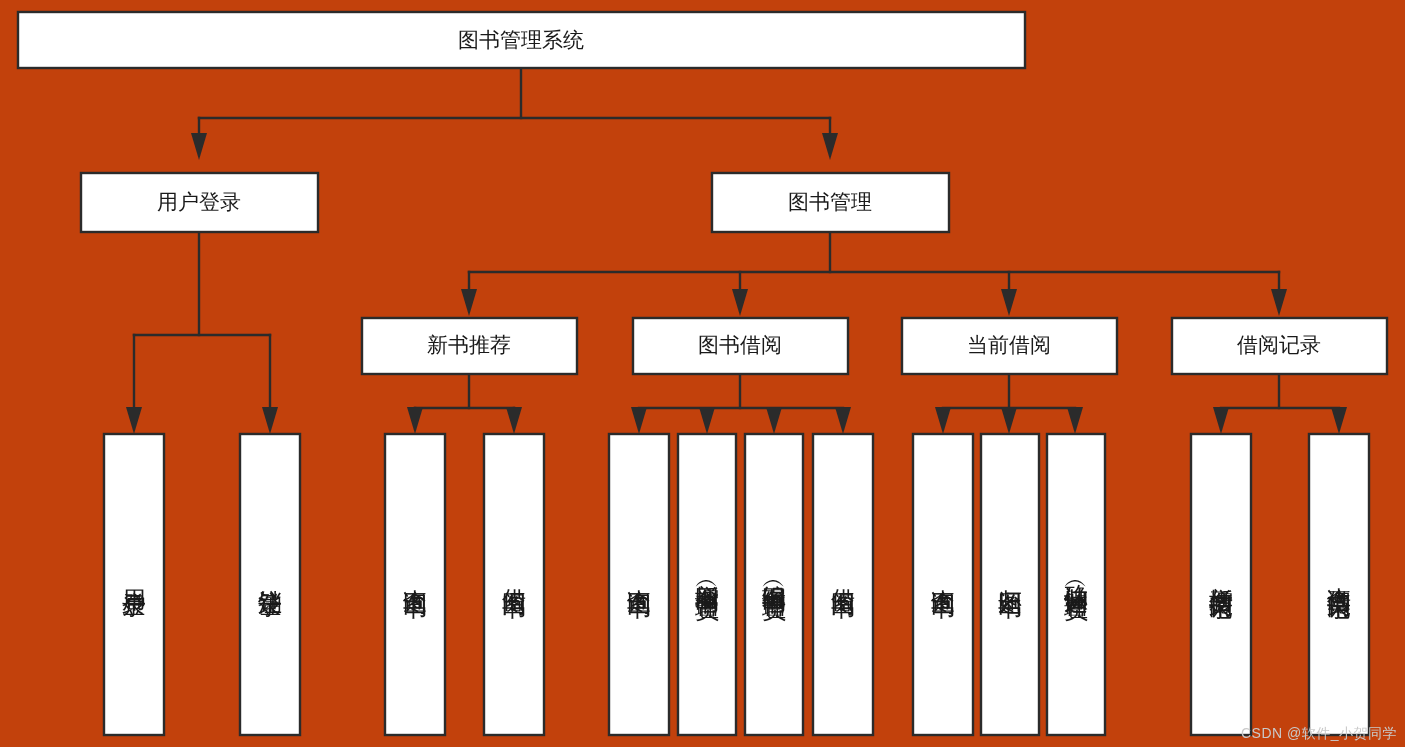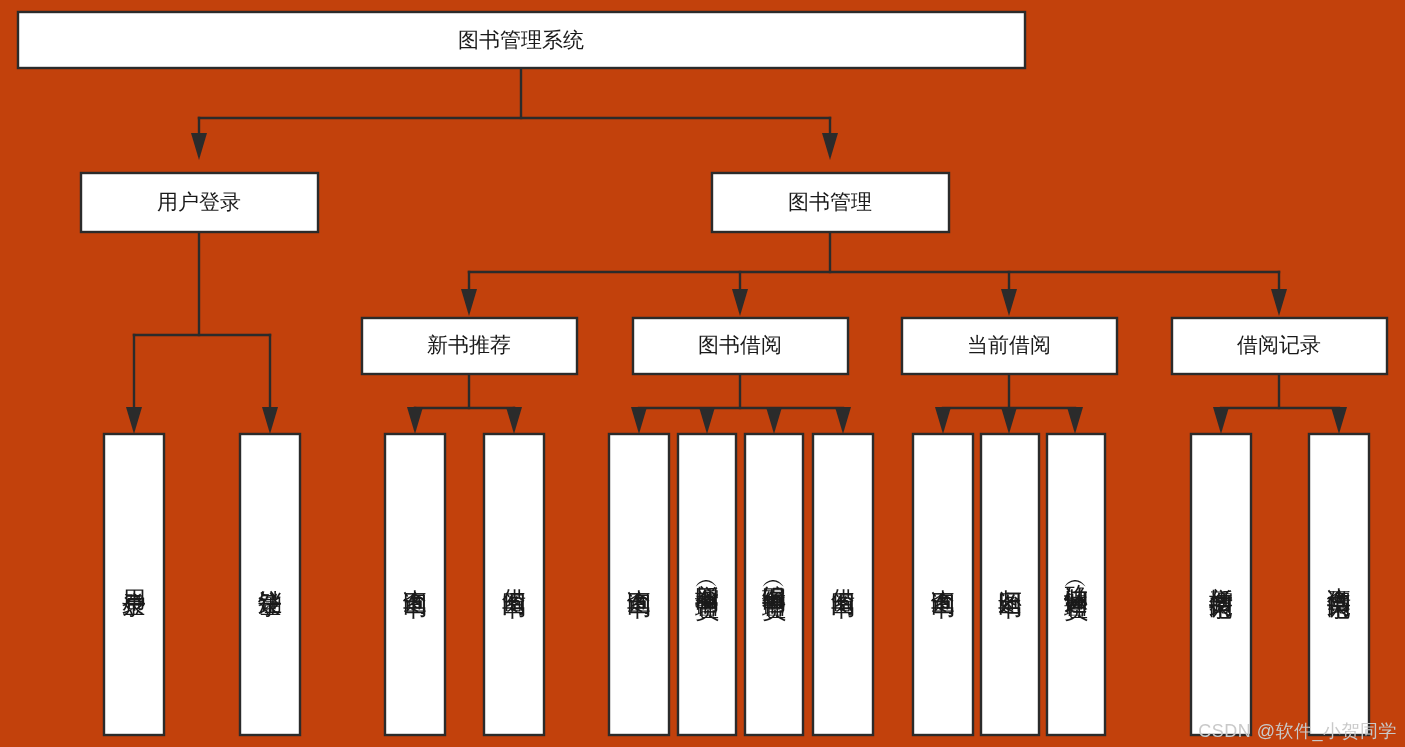--- a/index.html
+++ b/index.html
@@ -42,21 +42,21 @@
     font-size: 21px;
     fill: #1a1a1a;
     text-anchor: middle;
     dominant-baseline: middle;
   }
   .watermark {
     position: absolute;
     right: 8px;
     bottom: 4px;
     font-family: "Liberation Sans", "DejaVu Sans", sans-serif;
-    font-size: 18px;
+    font-size: 14px;
     color: #c9c9c9;
     letter-spacing: 0.5px;
     white-space: nowrap;
     pointer-events: none;
   }
 </style>
 </head>
 <body>
 
 <div id="stage">

